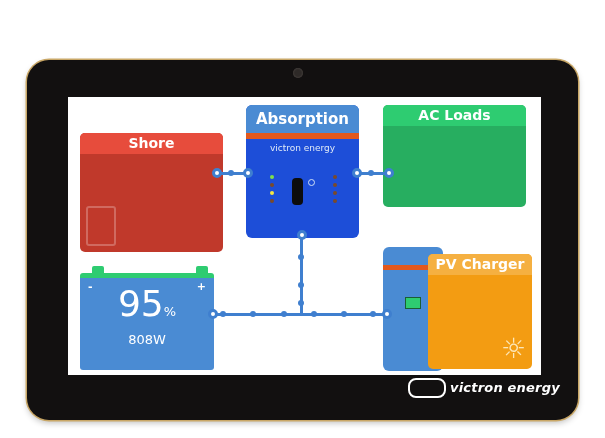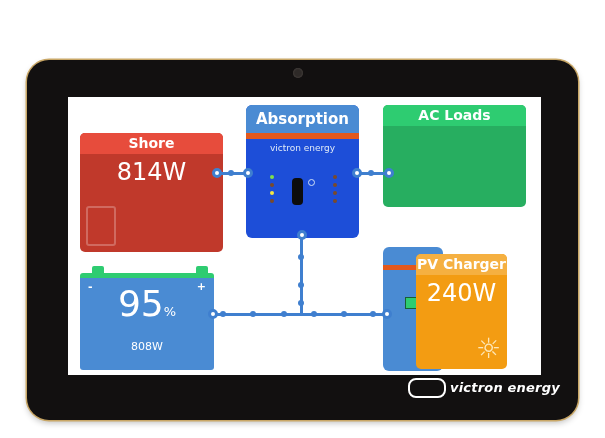--- a/index.html
+++ b/index.html
@@ -20,46 +20,45 @@
   .brand{font-size:9px;text-align:center;margin-top:4px;color:#dfe9f7;}
   .leds{position:absolute;left:24px;top:70px;}
   .leds i,.leds2 i{display:block;width:4px;height:4px;border-radius:50%;margin-bottom:4px;}
   .leds2{position:absolute;right:22px;top:70px;}
   .knob{position:absolute;left:46px;top:73px;width:11px;height:27px;background:#0c0c0c;border-radius:4px;}
   .ctl{position:absolute;left:62px;top:74px;width:5px;height:5px;border:1.5px solid #cfe0f5;border-radius:50%;}
   .battery{left:12px;top:176px;width:134px;height:92px;background:#4a8bd3;border-top:5px solid #2ecc71;border-radius:3px;}
   .term{position:absolute;top:169px;width:12px;height:7px;background:#2ecc71;border-radius:2px 2px 0 0;}
   .battery .soc{text-align:center;font-size:36px;line-height:40px;margin-top:6px;}
   .battery .soc small{font-size:13px;}
-  .battery .line{text-align:center;font-size:11px;line-height:16px;margin-top:7px;}
+  .battery .line{text-align:center;font-size:13px;line-height:16px;}
   .pm{position:absolute;top:2px;font-size:11px;font-weight:bold;color:#fff;}
   .mppt{left:315px;top:150px;width:60px;height:124px;background:#4a8bd3;border-radius:6px;}
   .mppt .stripe{position:absolute;top:18px;left:0;width:100%;height:5px;background:#e2581d;}
   .mppt .disp{position:absolute;left:22px;top:50px;width:14px;height:10px;background:#2ecc71;border:1px solid #1b5e33;}
-  .pv{left:348px;top:157px;width:91px;height:115px;background:#f39c12;border-radius:5px;}
+  .pv{left:360px;top:157px;width:104px;height:115px;background:#f39c12;border-radius:5px;}
   .pv .hdr{background:#f5b041;}
   .sun{position:absolute;right:6px;bottom:6px;font-size:28px;line-height:28px;color:#fde7b8;}
   .plug{position:absolute;left:6px;bottom:6px;width:26px;height:36px;border:2px solid rgba(255,255,255,0.25);border-radius:3px;}
   .wire{position:absolute;background:#3f7fcf;}
   .node{position:absolute;width:10px;height:10px;border-radius:50%;background:#fff;border:3px solid #3f7fcf;box-sizing:border-box;}
   .dot{position:absolute;width:6px;height:6px;border-radius:50%;background:#3f7fcf;}
   .footer-logo{position:absolute;left:408px;top:378px;color:#fff;font-weight:bold;font-style:italic;font-size:13px;letter-spacing:0.2px;}
   .footer-logo .mark{display:inline-block;width:34px;height:16px;border:2px solid #fff;border-radius:8px;margin-right:4px;vertical-align:middle;}
 </style>
 </head>
 <body>
 
 <div class="bezel"></div>
 <div class="camera"></div>
 
 <div class="screen">
 
   <div class="tile shore">
     <div class="hdr">Shore</div>
-    <div class="val">814W</div>
     <div class="plug"></div>
   </div>
 
   <div class="tile absorp">
     <div class="hdr">Absorption</div>
     <div class="stripe"></div>
     <div class="brand">victron energy</div>
     <div class="leds">
       <i style="background:#7ee04a"></i>
         <i style="background:#7a4a2a"></i>
@@ -88,21 +87,20 @@
     <div class="soc"><span>95</span><small>%</small></div>
     <div class="line">808W</div>
   </div>
 
   <div class="tile mppt">
     <div class="stripe"></div>
     <div class="disp"></div>
   </div>
   <div class="tile pv">
     <div class="hdr">PV Charger</div>
-    <div class="val">240W</div>
     <div class="sun">☼</div>
   </div>
 
   <div class="wire" style="left:150px;top:75px;width:30px;height:3px"></div>
   <div class="wire" style="left:289px;top:75px;width:30px;height:3px"></div>
   <div class="wire" style="left:232px;top:138px;width:3px;height:80px"></div>
   <div class="wire" style="left:145px;top:216px;width:175px;height:3px"></div>
 
   <div class="node" style="left:144px;top:71px"></div>
   <div class="node" style="left:175px;top:71px"></div>

